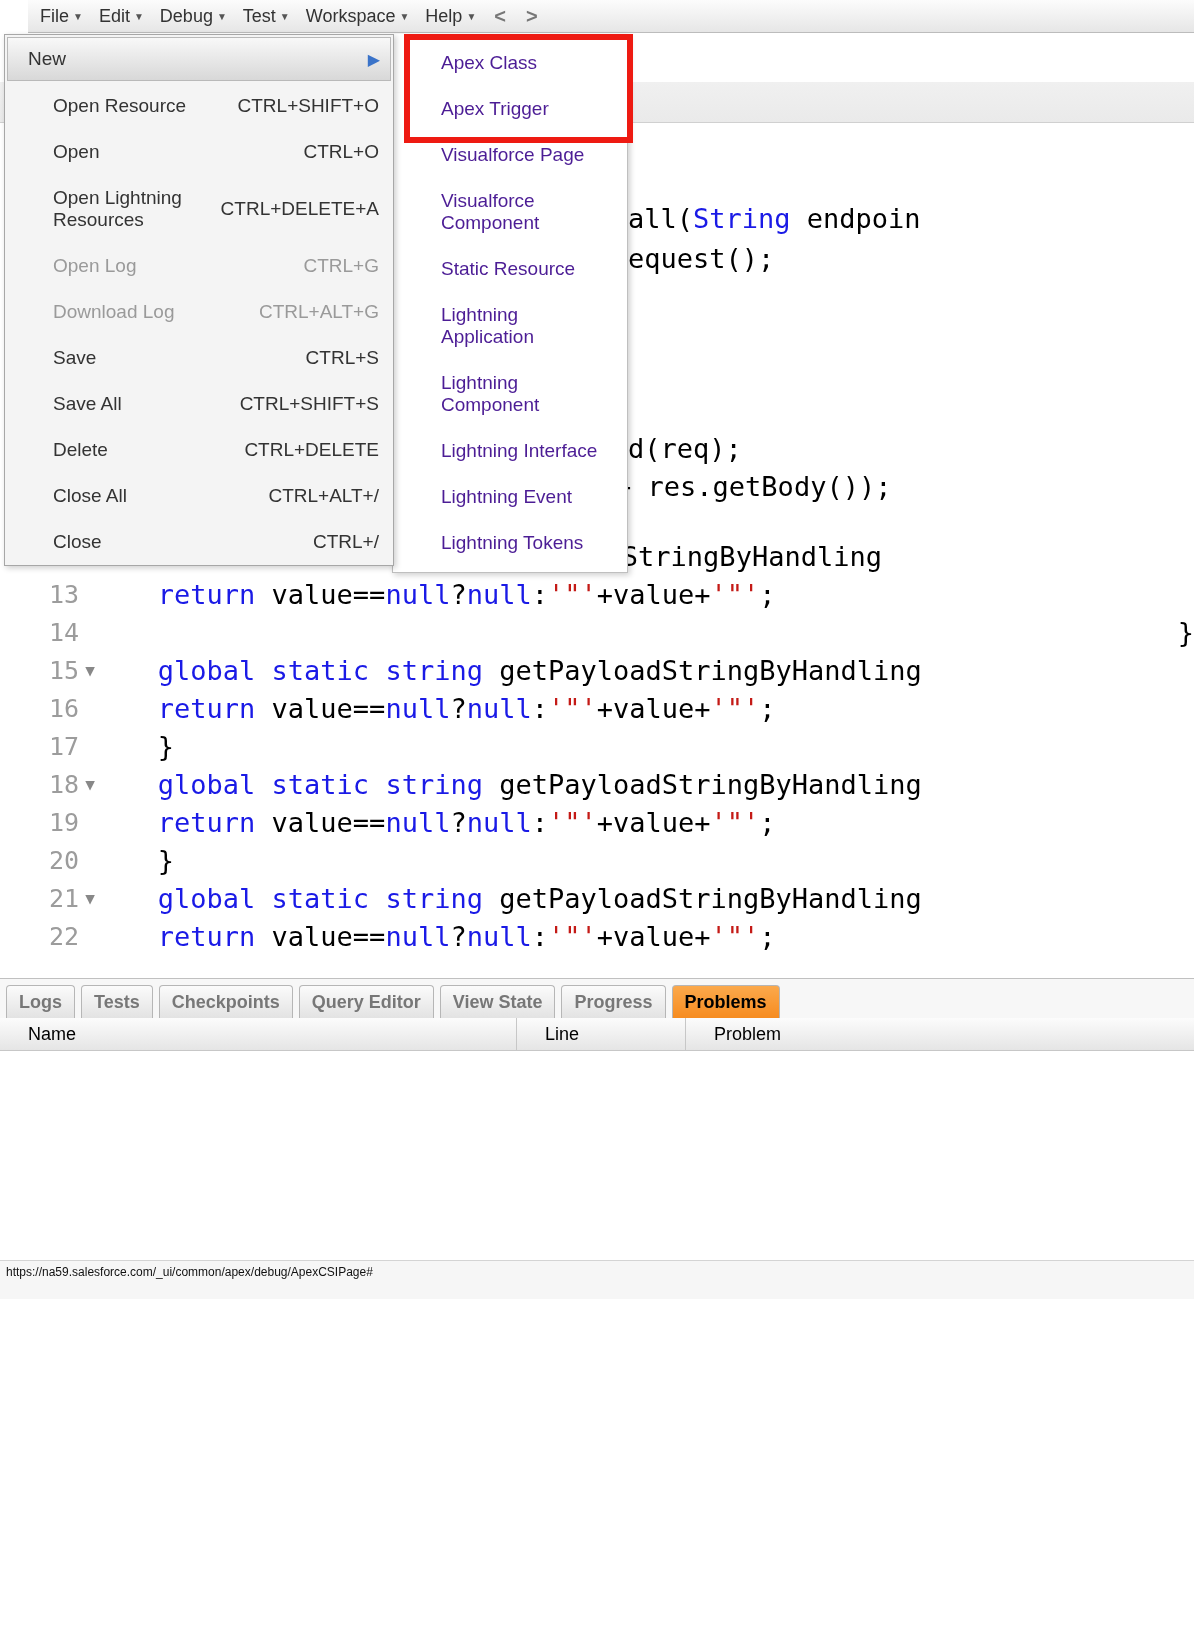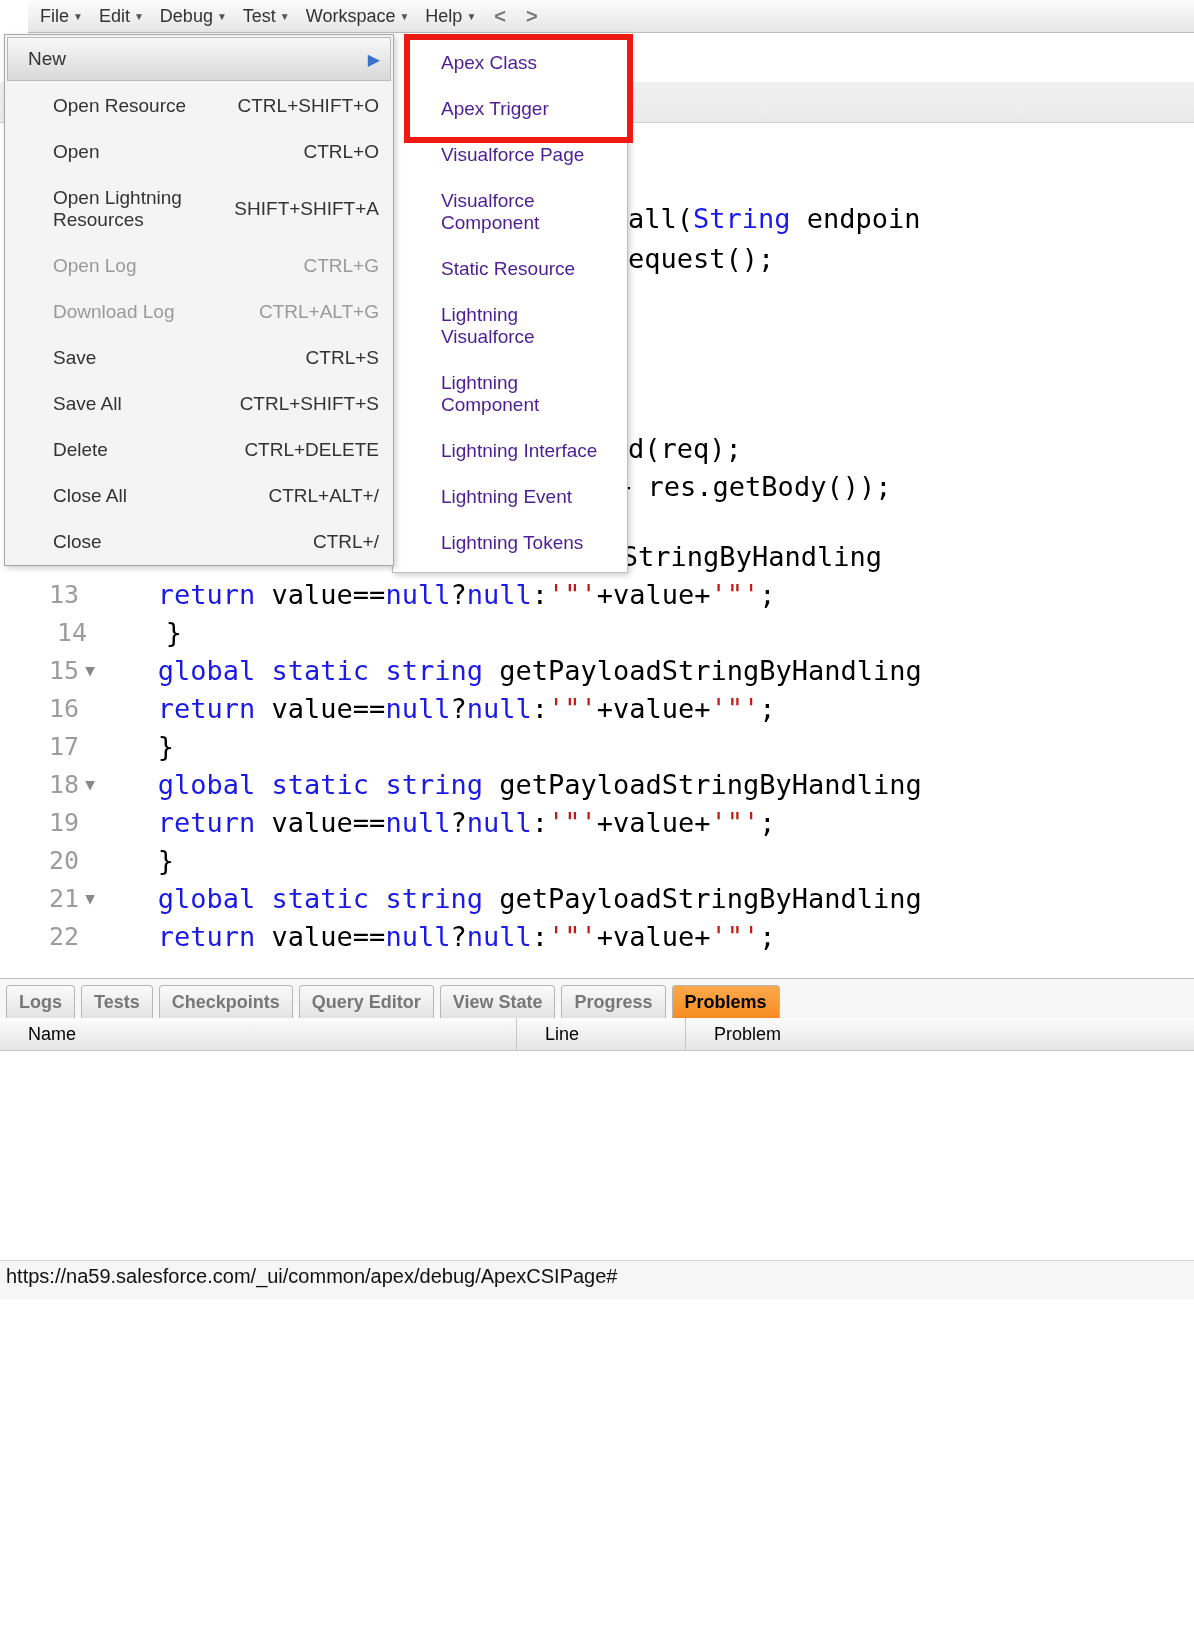--- a/index.html
+++ b/index.html
@@ -20,21 +20,21 @@
   .gutter{width:95px;text-align:right;padding-right:14px;color:#9c9c9c;font-size:25px;display:flex;justify-content:flex-end;align-items:center;}
   .fold{color:#888;font-size:16px;margin-left:4px;width:12px;display:inline-block;}
   .tok-kw{color:#1a1ae6;}
   .tok-type{color:#1a1ae6;}
   .tok-str{color:#c41a16;}
   .bottom-tabs{position:absolute;top:978px;left:0;right:0;border-top:1px solid #c0c0c0;border-bottom:1px solid #c0c0c0;background:#f7f7f7;display:flex;align-items:flex-end;padding:4px 6px 0 6px;height:36px;font-size:18px;}
   .btab{border:1px solid #b6b6b6;border-bottom:none;border-radius:4px 4px 0 0;background:linear-gradient(#fbfbfb,#e2e2e2);padding:6px 12px;margin-right:6px;color:#777;font-weight:bold;}
   .btab.active{background:linear-gradient(#fba94c,#f68b1f);color:#000;}
   .problems-header{position:absolute;top:1018px;left:0;right:0;height:32px;background:linear-gradient(#fcfcfc,#e5e5e5);border-bottom:1px solid #c7c7c7;display:flex;font-size:18px;}
   .problems-header .col{padding:6px 28px;border-right:1px solid #c7c7c7;}
-  .statusbar{position:absolute;top:1260px;left:0;right:0;height:30px;background:#f6f6f6;border-top:1px solid #d4d4d4;font-size:20px;padding:4px 6px;color:#111;}
+  .statusbar{position:absolute;top:1260px;left:0;right:0;height:30px;background:#f6f6f6;border-top:1px solid #d4d4d4;font-size:12px;padding:4px 6px;color:#111;}
   .toptab-shadow{position:absolute;top:82px;left:0;right:0;height:40px;background:linear-gradient(#f0f0f0,#eaeaea);border-bottom:1px solid #d0d0d0;z-index:-1;}
 </style>
 </head>
 <body>
 
 <div class="menubar">
   <div class="menu">
       <span>File</span>
       <span class="caret">▼</span>
     </div>
@@ -73,21 +73,21 @@
       <div class="item">
         <span>Open Resource</span>
         <span>CTRL+SHIFT+O</span>
       </div>
       <div class="item">
         <span>Open</span>
         <span>CTRL+O</span>
       </div>
       <div class="item">
         <span>Open Lightning Resources</span>
-        <span>SHIFT+SHIFT+A</span>
+        <span>CTRL+DELETE+A</span>
       </div>
       <div class="item disabled">
         <span>Open Log</span>
         <span>CTRL+G</span>
       </div>
       <div class="item disabled">
         <span>Download Log</span>
         <span>CTRL+ALT+G</span>
       </div>
       <div class="item">
@@ -113,38 +113,38 @@
     </div>
 </div>
 
 <div class="submenu">
   <div id="sub-items">
       <div class="sitem">Apex Class</div>
       <div class="sitem">Apex Trigger</div>
       <div class="sitem">Visualforce Page</div>
       <div class="sitem">Visualforce Component</div>
       <div class="sitem">Static Resource</div>
-      <div class="sitem">Lightning Visualforce</div>
+      <div class="sitem">Lightning Application</div>
       <div class="sitem">Lightning Component</div>
       <div class="sitem">Lightning Interface</div>
       <div class="sitem">Lightning Event</div>
       <div class="sitem">Lightning Tokens</div>
     </div>
 </div>
 
 <div class="highlight-box"></div>
 
 <div class="code-area" id="code-area">
     <div class="code-line" style="position: absolute; top: 80px; left: 0px; right: 0px;"><div class="gutter" style="visibility: hidden;"><span></span><span class="fold"></span></div><div style="padding-left: 533px; margin-left: -533px; position: absolute; left: 628px;"><span></span><span>all(</span><span class="tok-type">String</span><span> endpoin</span></div></div>
     <div class="code-line" style="position: absolute; top: 120px; left: 0px; right: 0px;"><div class="gutter" style="visibility: hidden;"><span></span><span class="fold"></span></div><div style="padding-left: 533px; margin-left: -533px; position: absolute; left: 628px;"><span></span><span>equest();</span></div></div>
     <div class="code-line" style="position: absolute; top: 310px; left: 0px; right: 0px;"><div class="gutter" style="visibility: hidden;"><span></span><span class="fold"></span></div><div style="padding-left: 533px; margin-left: -533px; position: absolute; left: 628px;"><span></span><span>d(req);</span></div></div>
     <div class="code-line" style="position: absolute; top: 348px; left: 0px; right: 0px;"><div class="gutter" style="visibility: hidden;"><span></span><span class="fold"></span></div><div style="padding-left: 533px; margin-left: -533px; position: absolute; left: 420px;"><span></span><span class="tok-str">Response: '</span><span> + res.getBody());</span></div></div>
     <div class="code-line" style="position: absolute; top: 418px; left: 0px; right: 0px;"><div class="gutter" style="visibility: hidden;"><span></span><span class="fold"></span></div><div style="padding-left: 533px; margin-left: -533px; position: absolute; left: 378px;"><span></span><span class="tok-type">ring</span><span> getPayloadStringByHandling</span></div></div>
     <div class="code-line" style="position: absolute; top: 456px; left: 0px; right: 0px;"><div class="gutter"><span>13</span><span class="fold"></span></div><div><span>   </span><span class="tok-kw">return</span><span> value==</span><span class="tok-kw">null</span><span>?</span><span class="tok-kw">null</span><span>:</span><span class="tok-str">'"'</span><span>+value+</span><span class="tok-str">'"'</span><span>;</span></div></div>
-    <div class="code-line" style="position: absolute; top: 494px; left: 8px; right: 0px;"><div class="gutter"><span>14</span><span class="fold"></span></div><div><span>   </span><span>}</span></div></div>
+    <div class="code-line" style="position: absolute; top: 494px; left: 0px; right: 0px; justify-content: space-between;"><div class="gutter"><span>14</span><span class="fold"></span></div><div><span>   </span><span>}</span></div></div>
     <div class="code-line" style="position: absolute; top: 532px; left: 0px; right: 0px;"><div class="gutter"><span>15</span><span class="fold">▼</span></div><div><span>   </span><span class="tok-kw">global</span><span> </span><span class="tok-kw">static</span><span> </span><span class="tok-type">string</span><span> getPayloadStringByHandling</span></div></div>
     <div class="code-line" style="position: absolute; top: 570px; left: 0px; right: 0px;"><div class="gutter"><span>16</span><span class="fold"></span></div><div><span>   </span><span class="tok-kw">return</span><span> value==</span><span class="tok-kw">null</span><span>?</span><span class="tok-kw">null</span><span>:</span><span class="tok-str">'"'</span><span>+value+</span><span class="tok-str">'"'</span><span>;</span></div></div>
     <div class="code-line" style="position: absolute; top: 608px; left: 0px; right: 0px;"><div class="gutter"><span>17</span><span class="fold"></span></div><div><span>   </span><span>}</span></div></div>
     <div class="code-line" style="position: absolute; top: 646px; left: 0px; right: 0px;"><div class="gutter"><span>18</span><span class="fold">▼</span></div><div><span>   </span><span class="tok-kw">global</span><span> </span><span class="tok-kw">static</span><span> </span><span class="tok-type">string</span><span> getPayloadStringByHandling</span></div></div>
     <div class="code-line" style="position: absolute; top: 684px; left: 0px; right: 0px;"><div class="gutter"><span>19</span><span class="fold"></span></div><div><span>   </span><span class="tok-kw">return</span><span> value==</span><span class="tok-kw">null</span><span>?</span><span class="tok-kw">null</span><span>:</span><span class="tok-str">'"'</span><span>+value+</span><span class="tok-str">'"'</span><span>;</span></div></div>
     <div class="code-line" style="position: absolute; top: 722px; left: 0px; right: 0px;"><div class="gutter"><span>20</span><span class="fold"></span></div><div><span>   </span><span>}</span></div></div>
     <div class="code-line" style="position: absolute; top: 760px; left: 0px; right: 0px;"><div class="gutter"><span>21</span><span class="fold">▼</span></div><div><span>   </span><span class="tok-kw">global</span><span> </span><span class="tok-kw">static</span><span> </span><span class="tok-type">string</span><span> getPayloadStringByHandling</span></div></div>
     <div class="code-line" style="position: absolute; top: 798px; left: 0px; right: 0px;"><div class="gutter"><span>22</span><span class="fold"></span></div><div><span>   </span><span class="tok-kw">return</span><span> value==</span><span class="tok-kw">null</span><span>?</span><span class="tok-kw">null</span><span>:</span><span class="tok-str">'"'</span><span>+value+</span><span class="tok-str">'"'</span><span>;</span></div></div>
   </div>
 

